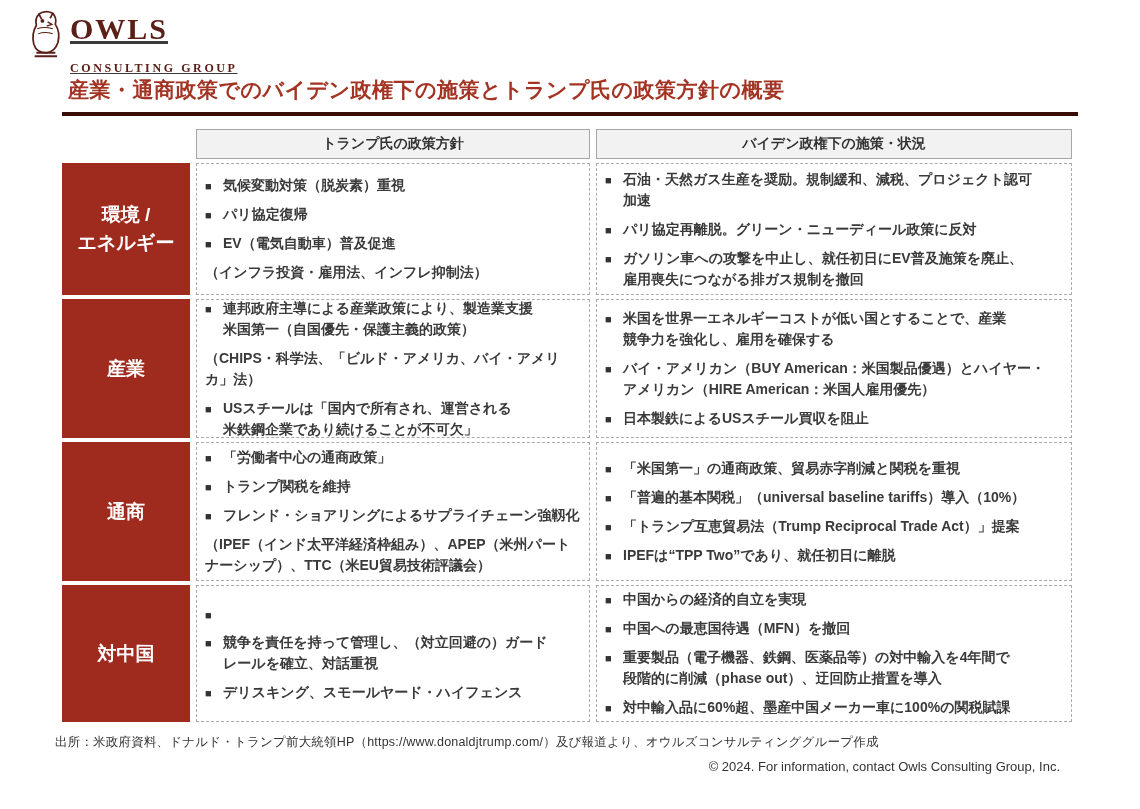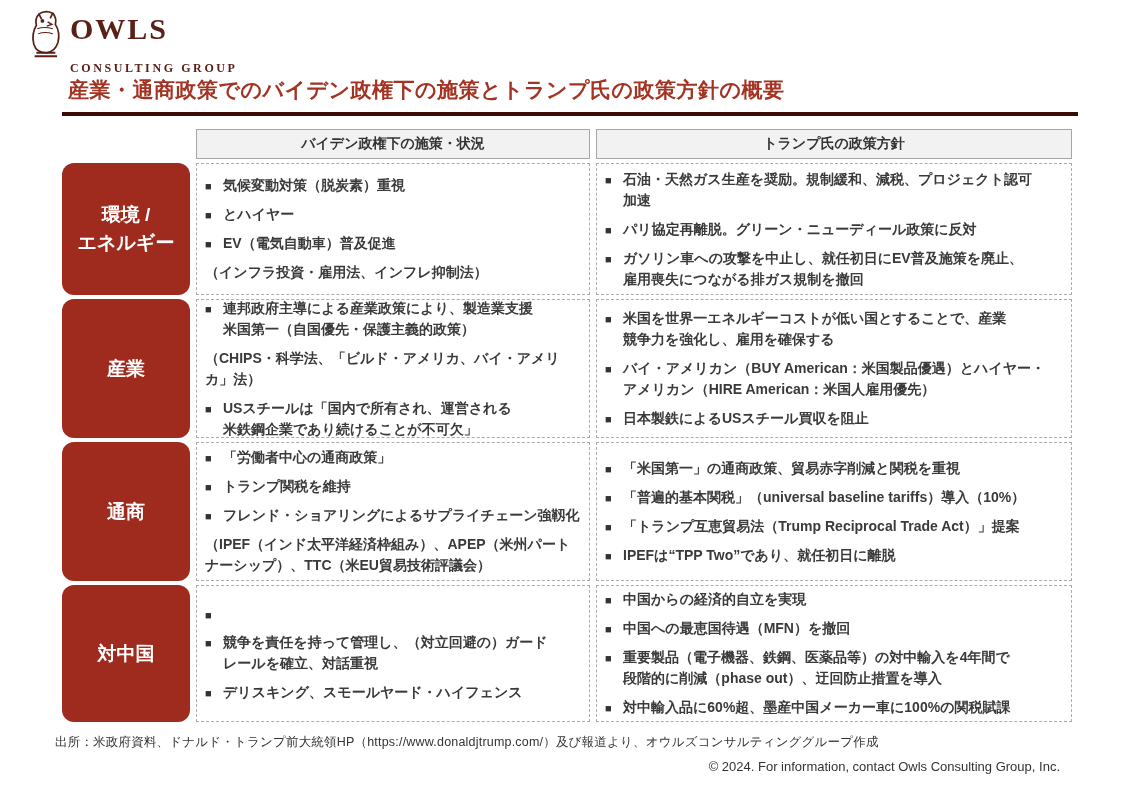--- a/index.html
+++ b/index.html
@@ -5,21 +5,21 @@
   html,body{margin:0;padding:0;background:#ffffff;}
   body{
     width:1140px;height:809px;overflow:hidden;
     font-family:"Liberation Sans","DejaVu Sans",sans-serif;
     color:#3a3a3a;
     -webkit-font-smoothing:antialiased;
   }
   .slide{position:relative;width:1140px;height:809px;background:#fff;}
 
   
-  .logo{display:flex;align-items:flex-start;gap:6px;padding:8px 0 0 26px;height:54px;}
+  .logo{display:flex;align-items:flex-start;gap:6px;padding:8px 0 0 26px;height:54px;text-decoration:underline;}
   .owl{width:38px;height:50px;flex:0 0 auto;}
   .logo-text{display:flex;flex-direction:column;margin-top:6px;}
   .logo-word{
     font-family:"Liberation Serif","DejaVu Serif",serif;
     font-size:30px;font-weight:bold;letter-spacing:2px;color:#5a2018;line-height:1;
   }
   .logo-sub{
     font-family:"Liberation Serif","DejaVu Serif",serif;
     font-size:12px;font-weight:bold;letter-spacing:2.6px;color:#5a2018;margin-top:17px;
   }
@@ -44,21 +44,21 @@
   }
   .spacer{background:transparent;}
   .colhead{
     background:#f2f2f2;border:1px solid #a6a6a6;
     display:flex;align-items:center;justify-content:center;
     font-size:14px;font-weight:bold;color:#333;
   }
   .rowlabel{
     background:#9e2b1e;color:#ffffff;
     display:flex;align-items:center;justify-content:center;text-align:center;
-    font-size:19px;font-weight:bold;line-height:1.45;white-space:pre-line;border-radius:12px;
+    font-size:19px;font-weight:bold;line-height:1.45;white-space:pre-line;
   }
   .cell{
     background:#ffffff;border:1px dashed #ababab;
     padding:6px 8px;
     display:flex;flex-direction:column;justify-content:center;
     font-size:14px;line-height:1.5;color:#3a3a3a;
   }
   .item{display:flex;margin:4px 0;}
   .item .bullet{
     flex:0 0 18px;font-size:11px;color:#333;padding-top:3px;line-height:1.6;
@@ -93,33 +93,33 @@
       <span class="logo-sub">CONSULTING GROUP</span>
     </div>
   </div>
 
   <div class="title">産業・通商政策でのバイデン政権下の施策とトランプ氏の政策方針の概要</div>
   <div class="title-rule"></div>
 
   <div class="table">
 
     <div class="spacer"></div>
+    <div class="colhead">トランプ氏の政策方針</div>
     <div class="colhead">バイデン政権下の施策・状況</div>
-    <div class="colhead">トランプ氏の政策方針</div>
 
     <div class="rowlabel">環境 /
 エネルギー</div>
     <div class="cell">
       <div class="item">
         <span class="bullet">■</span>
         <span class="txt">気候変動対策（脱炭素）重視</span>
       </div>
       <div class="item">
         <span class="bullet">■</span>
-        <span class="txt">とハイヤー</span>
+        <span class="txt">パリ協定復帰</span>
       </div>
       <div class="item">
         <span class="bullet">■</span>
         <span class="txt">EV（電気自動車）普及促進</span>
       </div>
       <div class="item no-bullet">
         <span class="txt">（インフラ投資・雇用法、インフレ抑制法）</span>
       </div>
     </div>
     <div class="cell">

